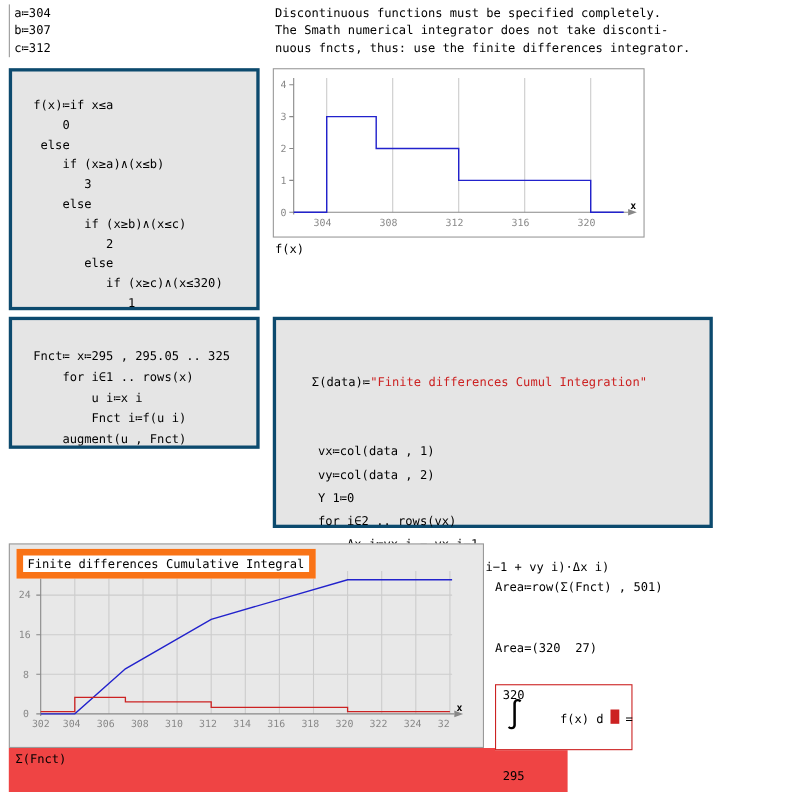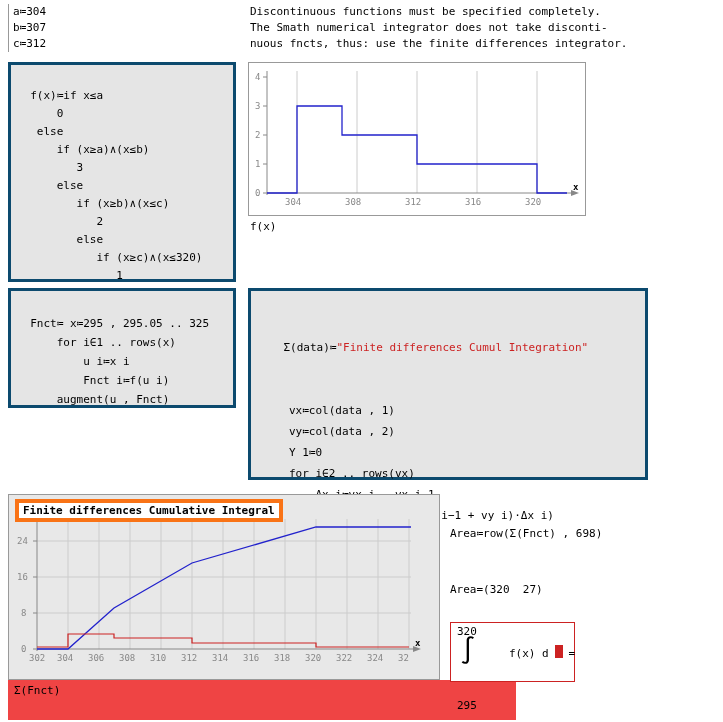--- a/index.html
+++ b/index.html
@@ -81,25 +81,24 @@
   #chart2 {
     left: 8px; top: 494px; width: 432px; height: 186px;
     background: #e8e8e8;
     border: 1px solid #999999;
     box-sizing: border-box;
   }
   #chart2-title {
     position: absolute;
     left: 6px; top: 4px;
     background: #ffffff;
-    border: 4px solid #f97316;
+    border: 6px solid #f97316;
     padding: 1px 4px;
     font-size: 11px;
     white-space: nowrap;
-    font-weight: bold;
   }
   #chart2-legend {
     left: 8px; top: 680px; width: 508px; height: 40px;
     background: #ef4444;
     box-sizing: border-box;
     padding: 2px 6px;
     line-height: 18px;
   }
 
   
@@ -272,21 +271,21 @@
     <polyline fill="none" stroke="#2222cc" stroke-width="1.3" points="28,154 59,154 105,113 183,68 307,32 402,32"></polyline>
 
     <polyline fill="none" stroke="#cc2222" stroke-width="1.2" points="28,152 59,152 59,139 105,139 105,143 183,143 183,148 307,148 307,152 400,152"></polyline>
   </svg>
 </div>
 
 <div class="abs" id="chart2-legend">
   <div>Σ(Fnct)</div>
 </div>
 
-<div class="abs" id="area-def">Area≔row(Σ(Fnct) , 698)</div>
+<div class="abs" id="area-def">Area≔row(Σ(Fnct) , 501)</div>
 <div class="abs" id="area-val">Area=(320  27)</div>
 
 <div class="abs" id="integral">
   <div style="position:absolute; left:6px; top:2px;">320</div>
   <div style="position:absolute; left:6px; top:28px;margin-top:48px;">295</div>
   <div style="position:absolute; left:9px; top:14px; font-size:26px; line-height:26px;">∫</div>
   <div style="position:absolute; left:30px; top:24px; white-space:pre;margin-left:28px;">f(x) d x =</div>
   <div style="position:absolute; left:104px; top:22px; width:8px; height:13px; background:#cc2222;"></div>
 </div>
 

